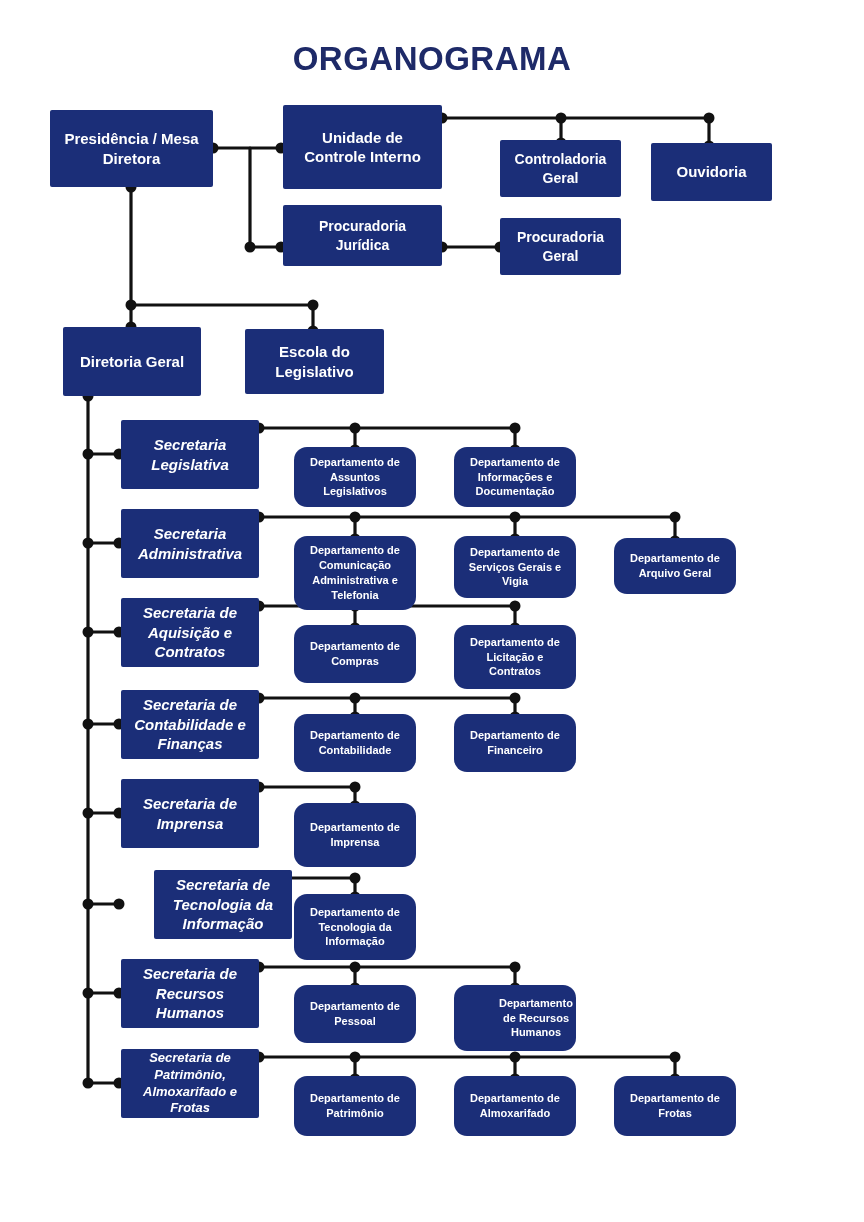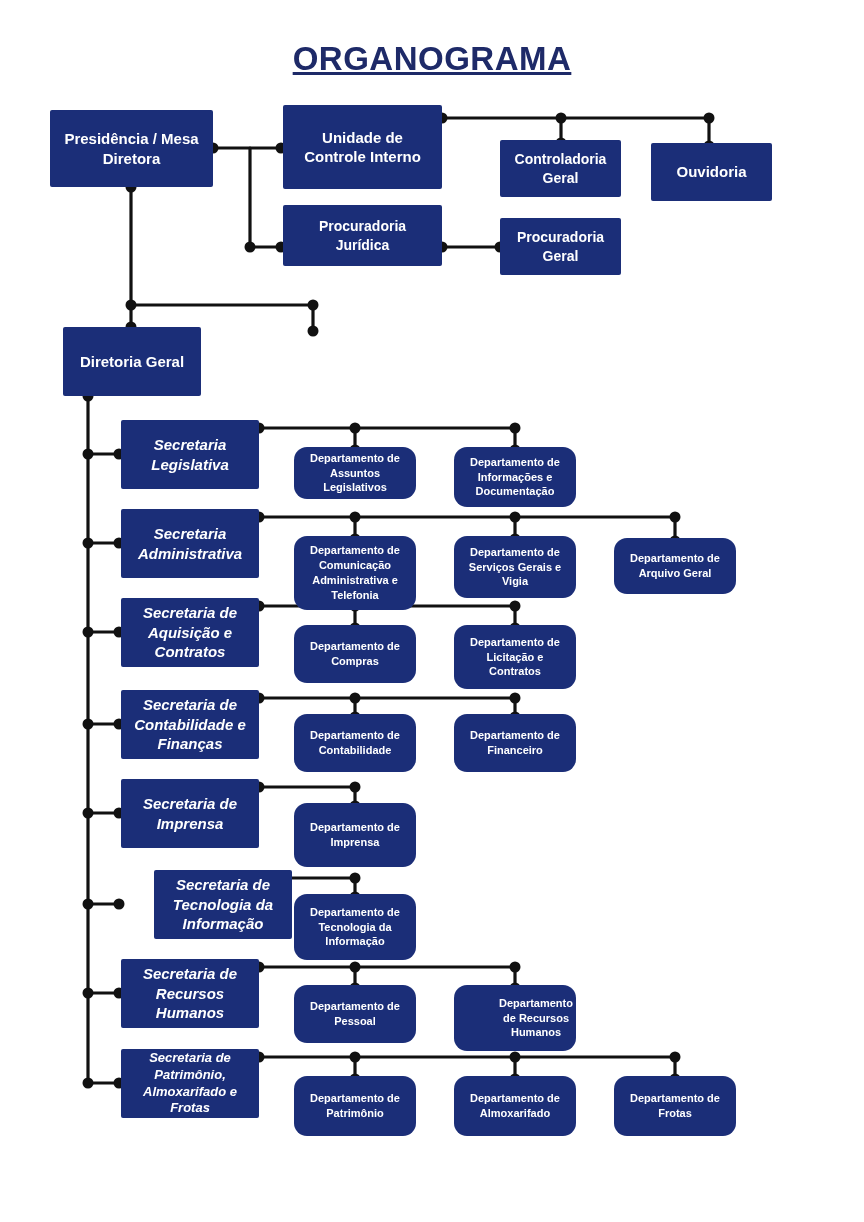--- a/index.html
+++ b/index.html
@@ -1,40 +1,40 @@
 <!DOCTYPE html>
 <html style="--boxfill: #1b2e78; --titlecol: #1e2a68; --linecol: #111111;"><head>
 <meta charset="utf-8">
 <style>
   :root{ --boxfill:#1b2e78; --titlecol:#1e2a68; --linecol:#111111; }
   html,body{margin:0;padding:0;background:#ffffff;}
   #canvas{position:relative;width:864px;height:1222px;background:#ffffff;overflow:hidden;
           font-family:"Liberation Sans", sans-serif;}
   #title{position:absolute;top:40px;left:0;width:100%;text-align:center;
-         font-size:33px;font-weight:bold;letter-spacing:.5px;color:var(--titlecol);text-decoration:underline;}
+         font-size:33px;font-weight:bold;letter-spacing:.5px;color:var(--titlecol);}
   .box{position:absolute;background:var(--boxfill);color:#ffffff;font-weight:bold;
        display:flex;align-items:center;justify-content:center;text-align:center;
        border-radius:2px;line-height:1.3;padding:4px 8px;box-sizing:border-box;}
   .dep{width:122px;font-size:11px;border-radius:13px;line-height:1.35;padding:4px 6px;}
   .sec{left:121px;width:138px;height:69px;font-size:15px;font-style:italic;}
   #connectors{position:absolute;left:0;top:0;pointer-events:none;}
   
   #b-pres{left:50px;top:110px;width:163px;height:77px;font-size:15px;}
   #b-uci{left:283px;top:105px;width:159px;height:84px;font-size:15px;}
   #b-ctrl{left:500px;top:140px;width:121px;height:57px;font-size:14px;}
   #b-ouv{left:651px;top:143px;width:121px;height:58px;font-size:15px;}
   #b-pj{left:283px;top:205px;width:159px;height:61px;font-size:14px;}
   #b-pg{left:500px;top:218px;width:121px;height:57px;font-size:14px;}
   #b-dg{left:63px;top:327px;width:138px;height:69px;font-size:15px;}
   #b-el{left:245px;top:329px;width:139px;height:65px;font-size:15px;}
   
   #s1{top:420px;} #s2{top:509px;} #s3{top:598px;} #s4{top:690px;}
   #s5{top:779px;} #s6{top:870px;margin-left:33px;} #s7{top:959px;} #s8{top:1049px;font-size:13px;}
   
-  #d-r1c1{left:294px;top:447px;height:52px;} #d-r1c2{left:454px;top:447px;height:60px;}
+  #d-r1c1{left:294px;top:447px;height:60px;} #d-r1c2{left:454px;top:447px;height:60px;}
   #d-r2c1{left:294px;top:536px;height:74px;} #d-r2c2{left:454px;top:536px;height:62px;} #d-r2c3{left:614px;top:538px;height:56px;}
   #d-r3c1{left:294px;top:625px;height:58px;} #d-r3c2{left:454px;top:625px;height:64px;}
   #d-r4c1{left:294px;top:714px;height:58px;} #d-r4c2{left:454px;top:714px;height:58px;}
   #d-r5c1{left:294px;top:803px;height:64px;}
   #d-r6c1{left:294px;top:894px;height:66px;}
   #d-r7c1{left:294px;top:985px;height:58px;} #d-r7c2{left:454px;top:985px;height:66px;padding-left:48px;}
   #d-r8c1{left:294px;top:1076px;height:60px;} #d-r8c2{left:454px;top:1076px;height:60px;} #d-r8c3{left:614px;top:1076px;height:60px;}
 </style>
 </head>
 <body>
@@ -161,20 +161,21 @@
       <circle cx="119" cy="1083" r="5.5" fill="#111111"></circle>
     </svg>
 
   <div class="box" id="b-pres">Presidência / Mesa Diretora</div>
   <div class="box" id="b-uci">Unidade de Controle Interno</div>
   <div class="box" id="b-ctrl">Controladoria Geral</div>
   <div class="box" id="b-ouv">Ouvidoria</div>
   <div class="box" id="b-pj">Procuradoria Jurídica</div>
   <div class="box" id="b-pg">Procuradoria Geral</div>
   <div class="box" id="b-dg">Diretoria Geral</div>
+  <div class="box" id="b-el">Escola do Legislativo</div>
 
   <div class="box sec" id="s1">Secretaria Legislativa</div>
   <div class="box sec" id="s2">Secretaria Administrativa</div>
   <div class="box sec" id="s3">Secretaria de Aquisição e Contratos</div>
   <div class="box sec" id="s4">Secretaria de Contabilidade e Finanças</div>
   <div class="box sec" id="s5">Secretaria de Imprensa</div>
   <div class="box sec" id="s6">Secretaria de Tecnologia da Informação</div>
   <div class="box sec" id="s7">Secretaria de Recursos Humanos</div>
   <div class="box sec" id="s8">Secretaria de Patrimônio, Almoxarifado e Frotas</div>
 

